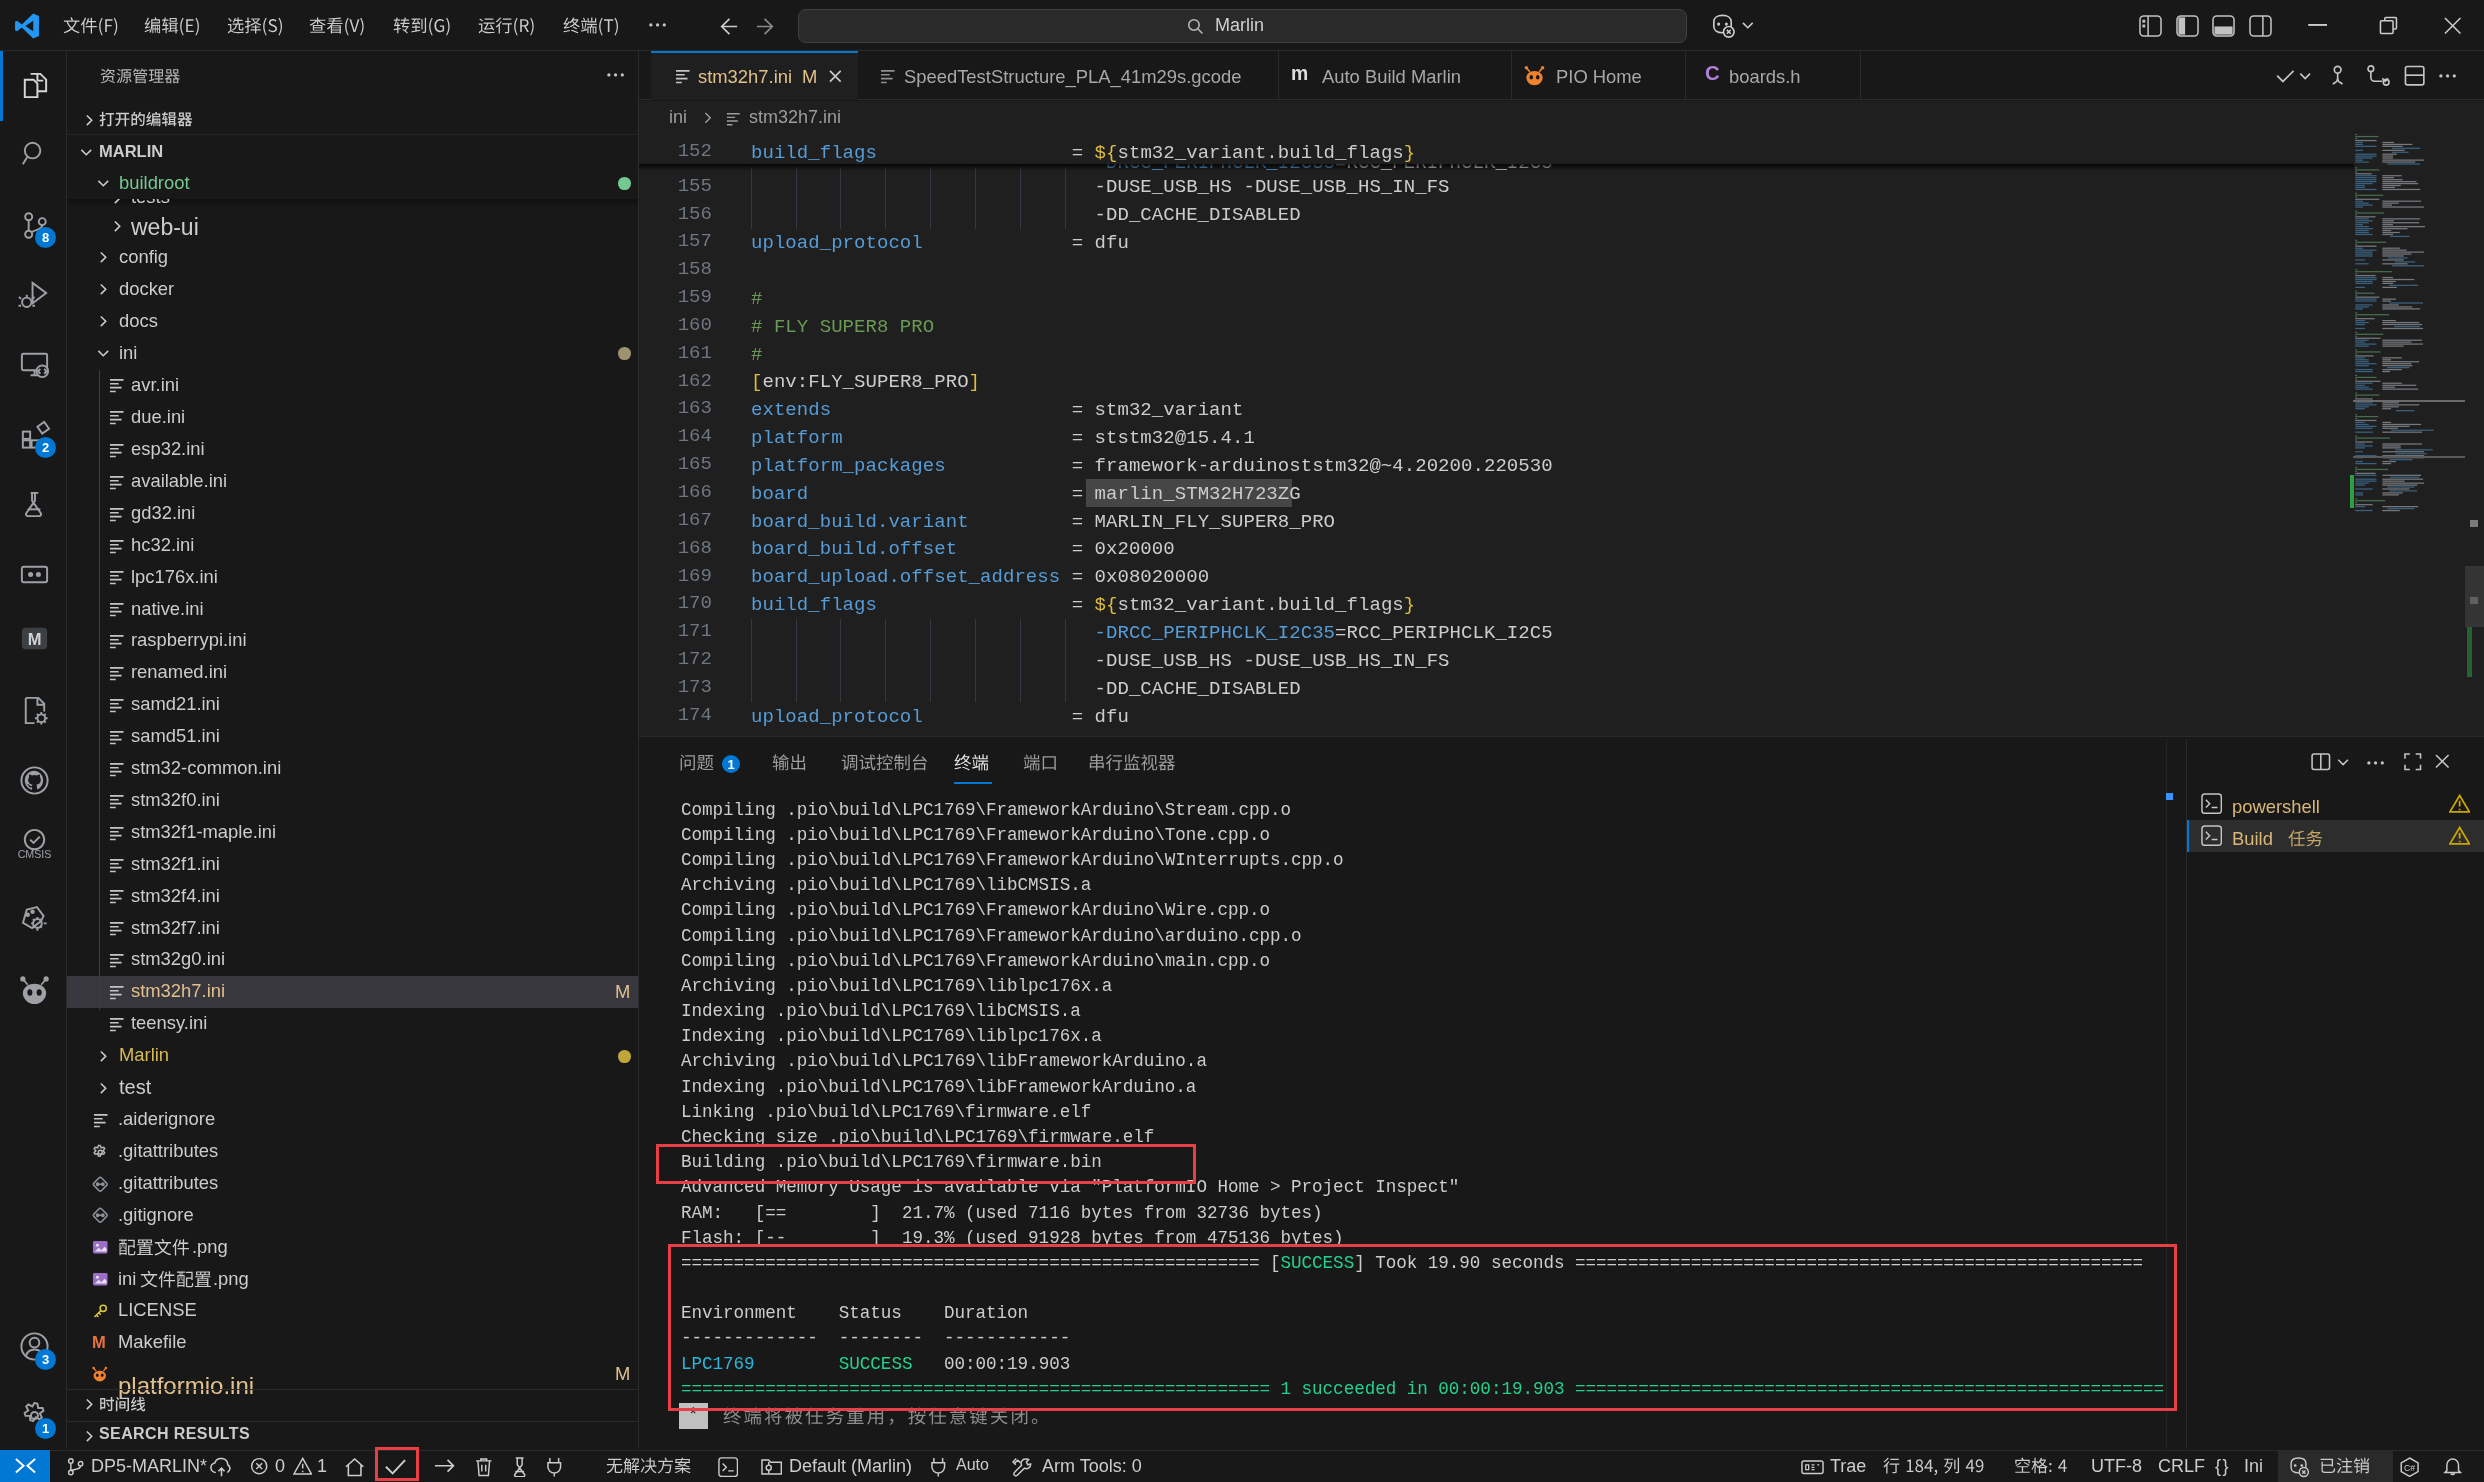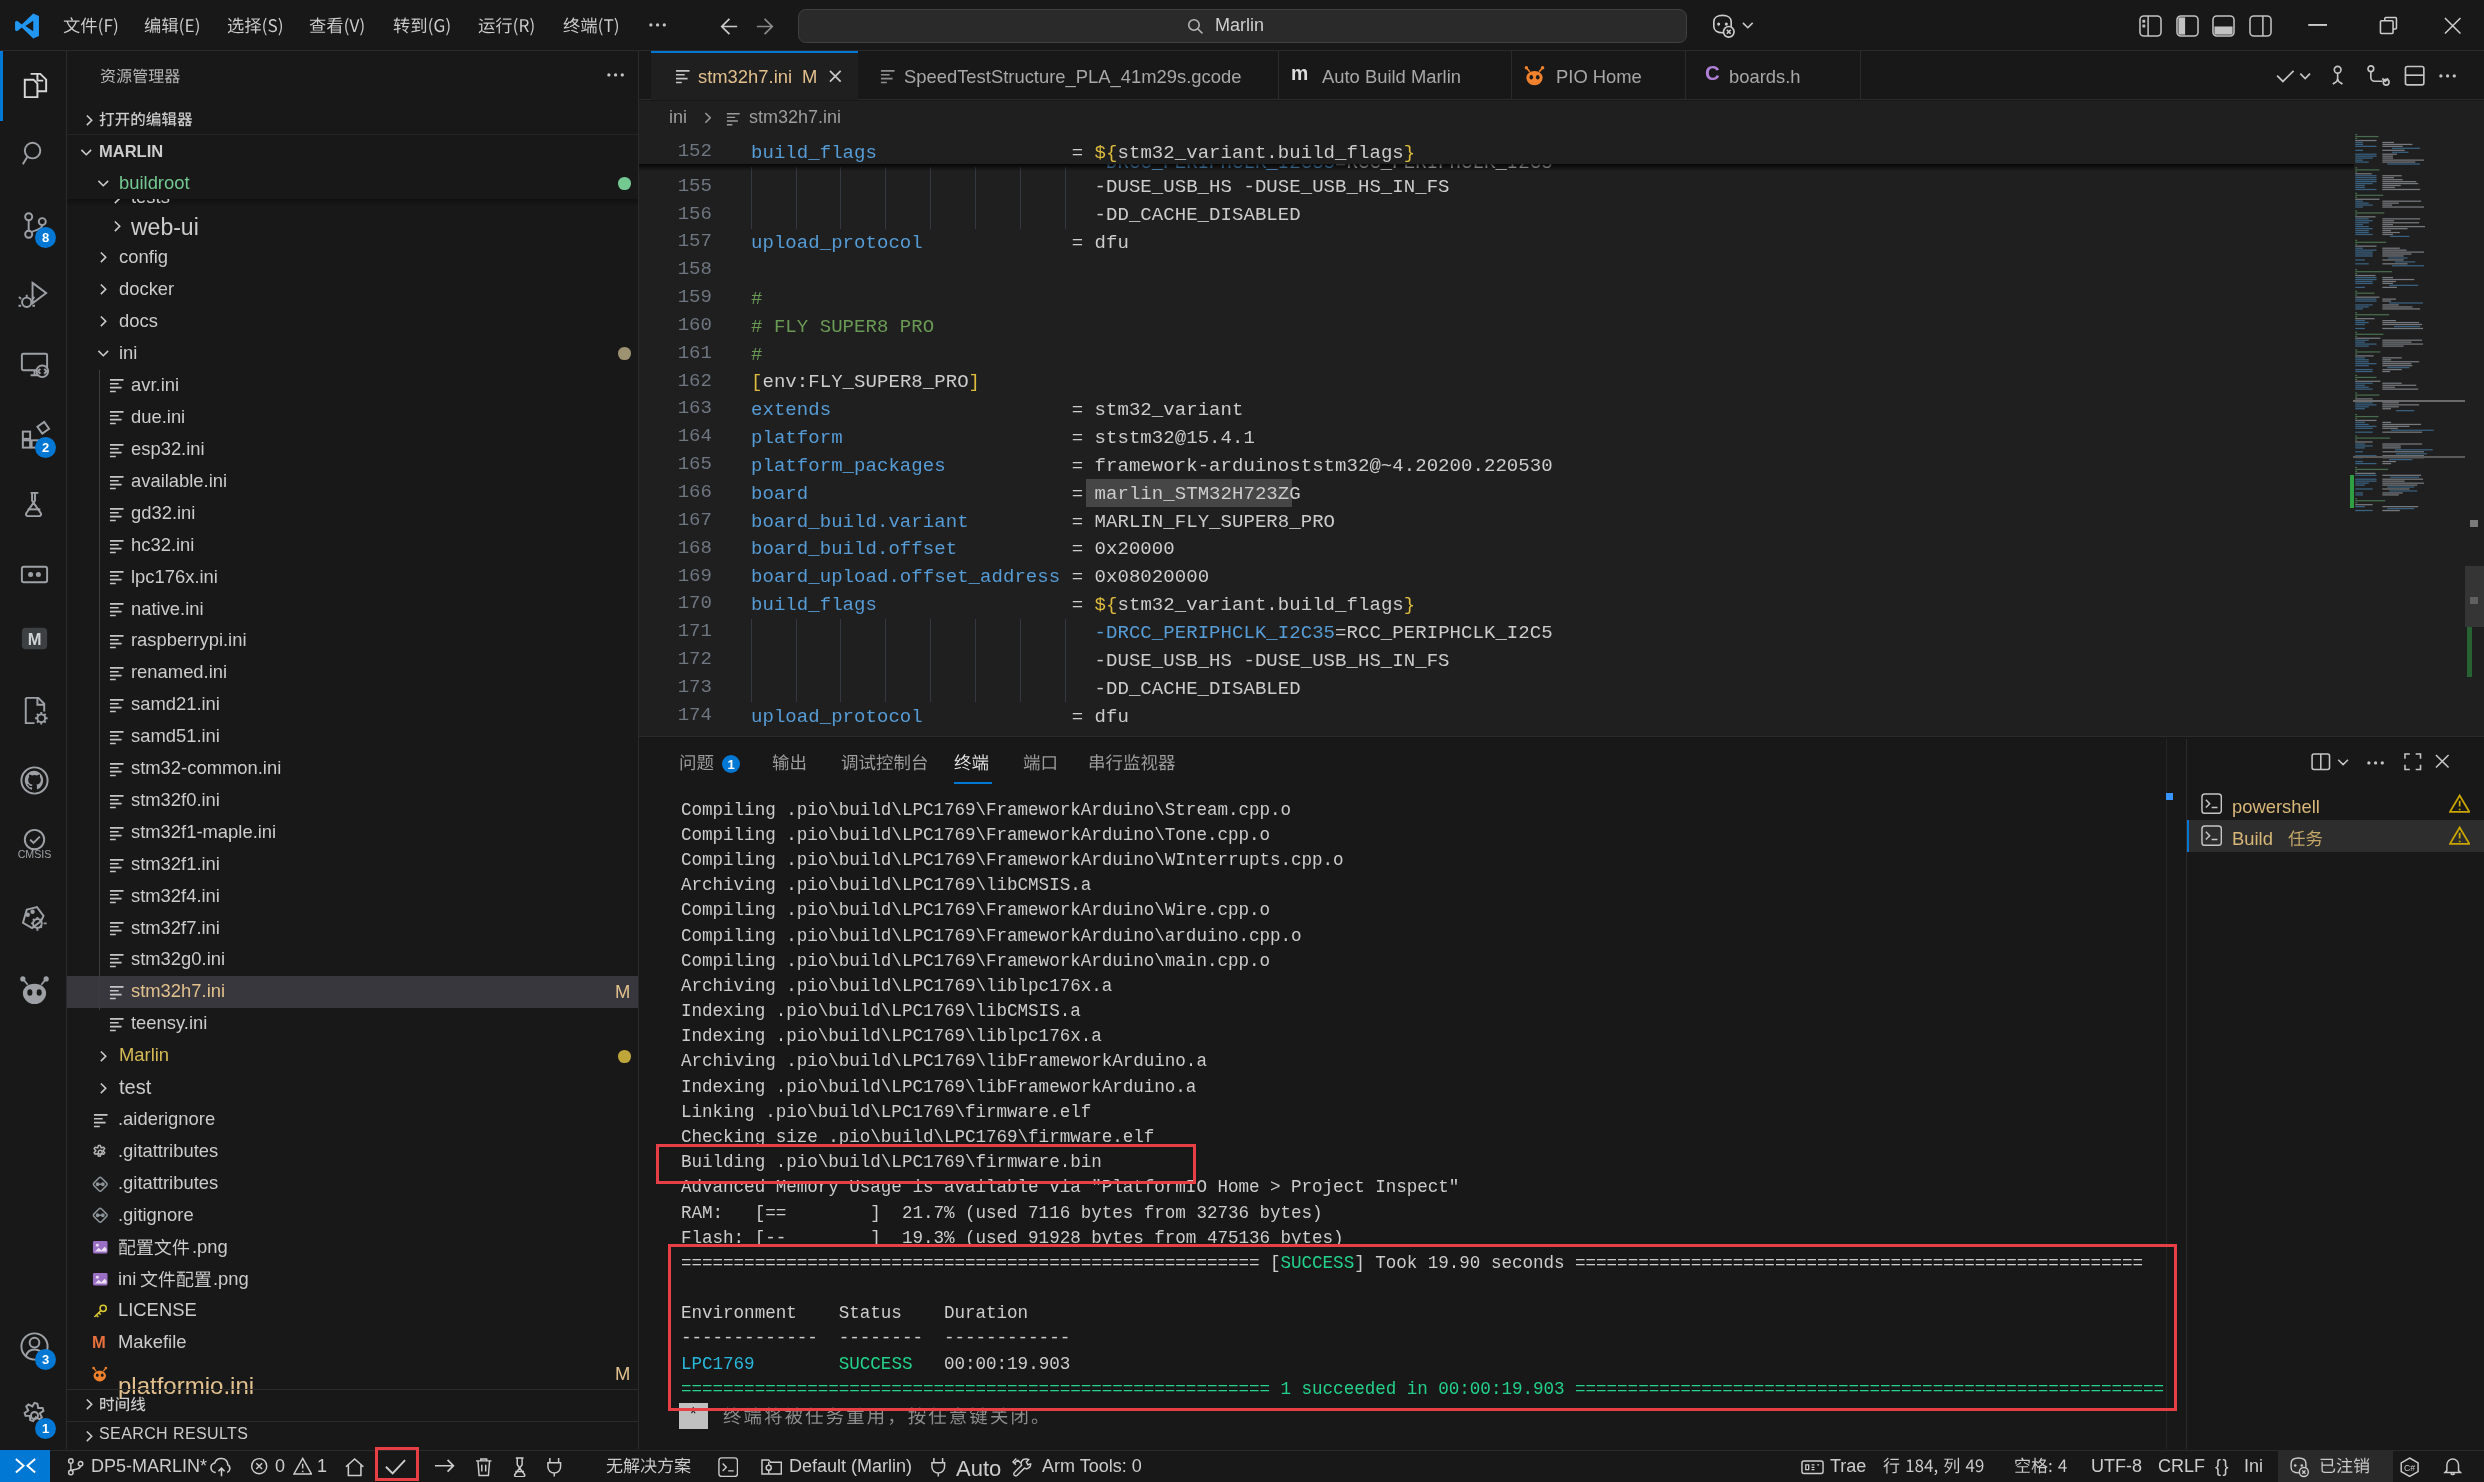--- a/index.html
+++ b/index.html
@@ -559,21 +559,21 @@
     <g fill="#cccccc">
       <path transform="matrix(0.0165,0,0,-0.0165,0.0,0)" d="M467 442C518 366 585 263 616 203L699 252C666 311 597 410 545 483ZM313 395V186H164V395ZM313 478H164V678H313ZM75 763V21H164V101H402V763ZM757 838V651H443V557H757V50C757 29 749 23 728 22C706 22 632 22 557 24C571 -3 586 -45 591 -72C691 -72 758 -70 798 -55C838 -40 853 -13 853 49V557H966V651H853V838Z"></path>
       <path transform="matrix(0.0165,0,0,-0.0165,16.5,0)" d="M82 612V-84H180V612ZM97 789C143 743 195 678 216 636L296 688C272 731 217 791 171 834ZM390 289H610V171H390ZM390 483H610V367H390ZM305 560V94H698V560ZM346 791V702H826V24C826 11 823 7 809 6C797 6 758 5 720 7C732 -16 744 -55 749 -79C811 -79 856 -78 886 -63C915 -47 924 -24 924 24V791Z"></path>
       <path transform="matrix(0.0165,0,0,-0.0165,33.0,0)" d="M51 62 71 -29C165 1 286 40 402 78L388 156C263 120 135 82 51 62ZM705 779C751 754 811 714 841 686L897 744C867 770 806 807 760 830ZM73 419C88 427 112 432 219 445C180 389 145 345 127 327C96 289 74 266 50 261C61 237 75 195 79 177C102 190 139 200 387 250C385 269 386 305 389 329L208 298C281 384 352 486 412 589L334 638C315 601 294 563 272 528L164 519C223 600 279 702 320 800L232 842C194 725 123 599 101 567C79 534 62 512 42 507C53 482 68 437 73 419ZM876 350C840 294 793 242 738 196C725 244 713 299 704 360L948 406L933 489L692 445C688 481 684 520 681 559L921 596L905 679L676 645C673 710 671 778 672 847H579C579 774 581 702 585 631L432 608L448 523L590 545C593 505 597 466 601 428L412 393L427 308L613 343C625 267 640 198 658 138C575 84 479 40 378 10C400 -11 424 -44 436 -68C526 -36 612 5 690 55C730 -31 783 -82 851 -82C925 -82 952 -50 968 67C947 77 918 97 899 119C895 34 885 9 861 9C826 9 794 46 767 110C842 169 906 236 955 313Z"></path>
     </g>
   </svg>
 <div class="a" style="left:67px;top:1421px;width:571px;height:1px;background:#2b2b2b"></div>
 <svg class="a" style="left:82px;top:1429px" width="14.6" height="14.6" viewBox="0 0 15 15">
     <path d="M5 2.5l5 5-5 5" stroke="#cccccc" stroke-width="1.6" fill="none"></path>
   </svg>
-<div class="a" style="left:99px;top:1425px;font-size:16px;font-weight:normal;color:#ccc;letter-spacing:0.4px">SEARCH RESULTS</div>
+<div class="a" style="left:99px;top:1425px;font-size:16px;font-weight:bold;color:#ccc;letter-spacing:0.4px">SEARCH RESULTS</div>
 <div class="a" style="left:639px;top:51px;width:1846px;height:49px;background:#181818;border-bottom:1px solid #2b2b2b"></div>
 <div class="a" style="left:651px;top:51px;width:207px;height:49px;background:#1f1f1f;border-top:2.9px solid #0078d4;z-index:2"></div>
 <svg class="a" style="left:675px;top:68px;z-index:3" width="15.5" height="15.5" viewBox="0 0 16 16">
     <g stroke="#c5c5c5" stroke-width="1.7">
       <path d="M1 3h14M1 7h9M1 11h12M1 15h6"></path>
     </g>
   </svg>
 <div class="a" style="left:698px;top:66px;font-size:18.4px;color:#e2c08d;z-index:3">stm32h7.ini</div>
 <div class="a" style="left:802px;top:66px;font-size:18.4px;color:#e2c08d;z-index:3">M</div>
 <svg class="a" style="left:828px;top:69px;z-index:3" width="14.6" height="14.6" viewBox="0 0 15 15">
@@ -1225,21 +1225,21 @@
       <circle cx="8" cy="11" r="2.6"></circle>
       <path d="M8 5v3.5M8 13.5V17"></path>
     </g>
   </svg>
 <div class="a" style="left:789px;top:1456px;font-size:18px;color:#cccccc">Default (Marlin)</div>
 <svg class="a" style="left:930px;top:1457px" width="16.5" height="20.4" viewBox="0 0 17 21">
     <g fill="none" stroke="#ccc" stroke-width="1.5">
       <path d="M4 1v5M13 1v5M2 6h13v4a6.5 6.5 0 01-13 0zM8.5 17v3"></path>
     </g>
   </svg>
-<div class="a" style="left:956px;top:1456px;font-size:22px;color:#cccccc">Auto</div>
+<div class="a" style="left:956px;top:1456px;font-size:16px;color:#cccccc">Auto</div>
 <svg class="a" style="left:1012px;top:1457px" width="22" height="20.4" viewBox="0 0 23 21">
     <g fill="none" stroke="#ccc" stroke-width="1.5">
       <path d="M14 2a4.5 4.5 0 00-4 6.5L2.5 16a2 2 0 103 3L13 11.5A4.5 4.5 0 0019.5 7L16.5 8 15 5l2.5-2.5A4.5 4.5 0 0014 2z"></path>
       <path d="M6 3l3 3M3 6l3-3M4.5 1.5 1 5l3 3"></path>
     </g>
   </svg>
 <div class="a" style="left:1042px;top:1456px;font-size:18px;color:#ccc">Arm Tools: 0</div>
 <svg class="a" style="left:1801px;top:1460px" width="23" height="14.6" viewBox="0 0 24 15">
     <rect x="1" y="1" width="22" height="13" rx="2" fill="none" stroke="#ccc" stroke-width="1.5"></rect>
     <path d="M5 5h3v5H5zM11 5h3M11 7.5h3M11 10h3M17 5h2" stroke="#ccc" stroke-width="1.4"></path>

